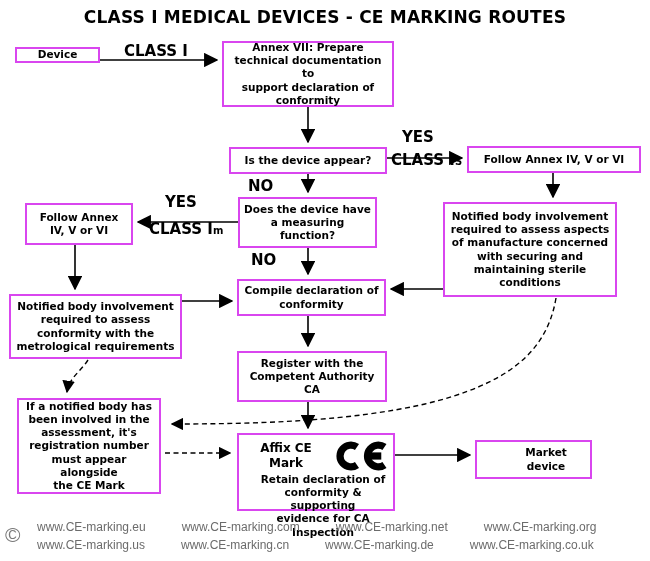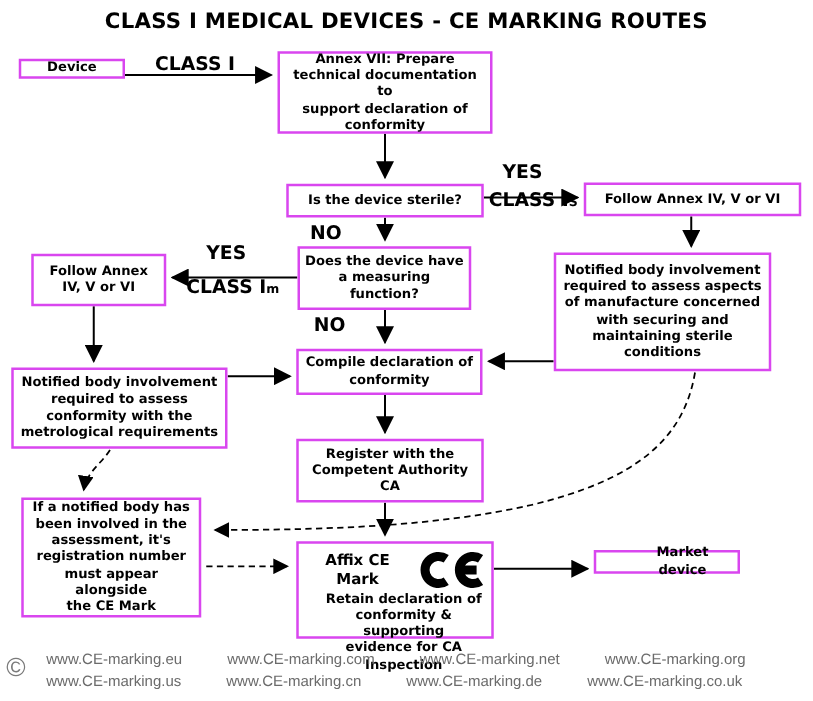--- a/index.html
+++ b/index.html
@@ -78,21 +78,21 @@
     </g>
   </svg>
 
   <div class="box" style="left:15px;top:47px;width:85px;height:16px;">Device</div>
 
   <div class="box" style="left:222px;top:41px;width:172px;height:66px;">Annex VII: Prepare
 technical documentation to
 support declaration of
 conformity</div>
 
-  <div class="box" style="left:229px;top:147px;width:158px;height:27px;">Is the device sterile?</div>
+  <div class="box" style="left:229px;top:147px;width:158px;height:27px;">Is the device appear?</div>
 
   <div class="box" style="left:467px;top:146px;width:174px;height:27px;">Follow Annex IV, V or VI</div>
 
   <div class="box" style="left:238px;top:197px;width:139px;height:51px;">Does the device have
 a measuring
 function?</div>
 
   <div class="box" style="left:25px;top:203px;width:108px;height:42px;">Follow Annex
 IV, V or VI</div>
 
@@ -130,21 +130,21 @@
           <path d="M 68.4,9.6 A 15,15 0 1 0 68.4,34.4"></path>
           <path d="M 48,22 H 64"></path>
         </g>
       </svg>
     </div>
     <div class="affix-body">Retain declaration of
 conformity &amp; supporting
 evidence for CA Inspection</div>
   </div>
 
-  <div class="box" style="left:475px;top:440px;width:117px;height:19px;padding-left:28px;">Market device</div>
+  <div class="box" style="left:475px;top:440px;width:117px;height:39px;padding-left:28px;">Market device</div>
 
   <div class="edge-label lbl-lg" style="left:124px;top:42px;">CLASS I</div>
 
   <div class="edge-label lbl-lg" style="left:402px;top:128px;">YES</div>
 
   <div class="edge-label lbl-lg" style="left:391px;top:151px;">
     <span>CLASS I</span><span class="sub">S</span>
   </div>
 
   <div class="edge-label lbl-lg" style="left:248px;top:177px;">NO</div>

